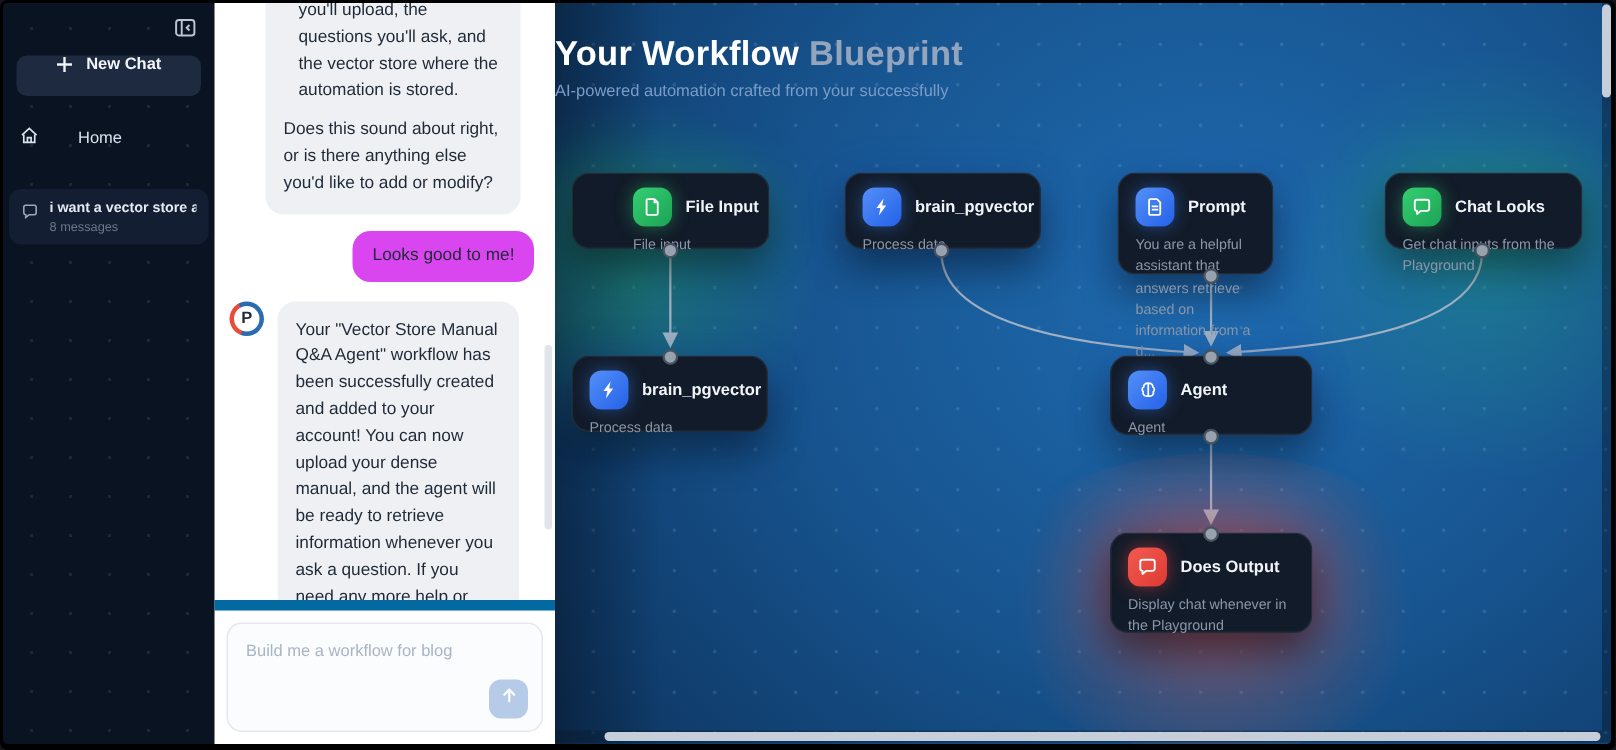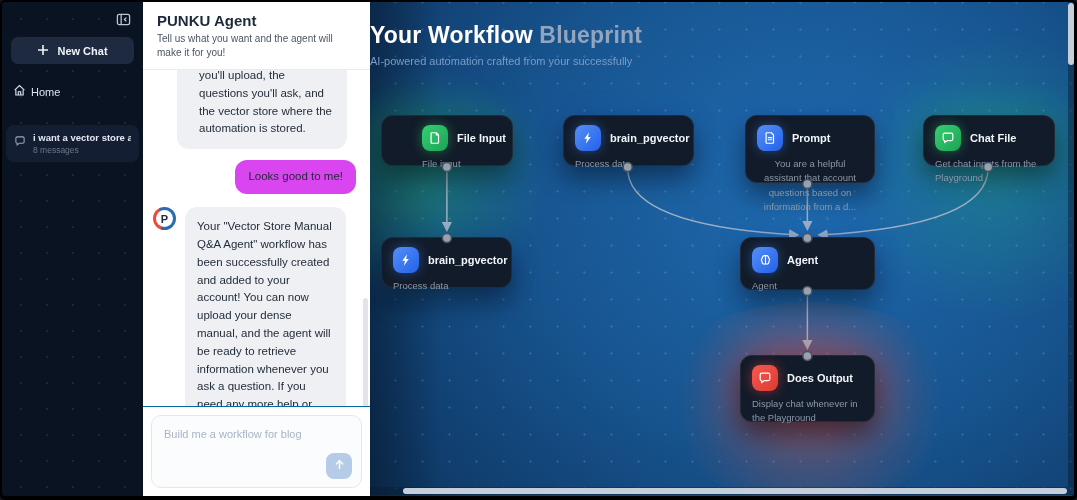--- a/index.html
+++ b/index.html
@@ -5,22 +5,22 @@
   * { margin:0; padding:0; box-sizing:border-box; }
   html,body { background:#14171c; font-family:"Liberation Sans","DejaVu Sans",sans-serif; }
   .app { position:relative; width:1077px; height:500px; background:#000; border-radius:5px; overflow:hidden; }
   .inner { position:absolute; top:2px; left:2px; right:3px; bottom:4px; display:flex; overflow:hidden; border-radius:3px; }
 
   
   .sidebar { position:relative; width:141px; flex:0 0 141px; background:#0a1322;
     background-image:radial-gradient(rgba(148,163,184,.13) 1px, transparent 1.3px);
     background-size:26px 26px; background-position:6px 4px; }
   .collapse-btn { position:absolute; top:10px; right:11px; width:18px; height:18px; display:flex; align-items:center; justify-content:center; cursor:pointer; }
-  .new-chat { margin:35px 9px 0; height:27px; background:#1d2a40; border-radius:7px; display:flex; align-items:center; justify-content:center; gap:8px; color:#f1f5f9; font-size:11px; font-weight:600; cursor:pointer; }
-  .home-item { margin:16px 9px 0; padding:4px 2px; display:flex; align-items:center; gap:5px; color:#dbe3ee; font-size:11px; cursor:pointer; }
+  .new-chat { margin:35px 9px 0; height:27px; background:#1d2a40; border-radius:7px; display:flex; align-items:flex-start; justify-content:center; gap:8px; color:#f1f5f9; font-size:11px; font-weight:600; cursor:pointer; }
+  .home-item { margin:16px 9px 0; padding:4px 2px; display:flex; align-items:center; gap:26px; color:#dbe3ee; font-size:11px; cursor:pointer; }
   .history-item { margin:22px 4px 0; padding:7px 8px; background:#141e32; border-radius:8px; display:flex; gap:7px; align-items:flex-start; cursor:pointer; }
   .history-texts { min-width:0; }
   .history-title { color:#e5eaf2; font-size:9.5px; font-weight:600; white-space:nowrap; overflow:hidden; }
   .history-sub { color:#6b7789; font-size:8.5px; margin-top:2px; }
 
   
   .chat { position:relative; width:227px; flex:0 0 227px; background:#ffffff; display:flex; flex-direction:column; }
   .chat-header { padding:10px 14px 9px; border-bottom:1px solid #e7eaef; }
   .chat-title { font-size:15px; font-weight:700; color:#1e293b; }
   .chat-sub { margin-top:3px; font-size:10px; color:#4b5563; line-height:1.4; }
@@ -32,21 +32,21 @@
   .bubble .q { margin-top:8px; }
   .user-row { display:flex; justify-content:flex-end; margin-top:11px; }
   .bubble.user { background:#d946ef; padding:8px 13px; }
   .assist-row { display:flex; margin-top:13px; gap:9px; }
   .avatar { flex:0 0 23px; width:23px; height:23px; border-radius:50%;
     background:conic-gradient(from 200deg, #e74c3c 0 130deg, #2b6cb0 130deg 360deg);
     display:flex; align-items:center; justify-content:center; }
   .avatar-core { width:17px; height:17px; border-radius:50%; background:#fff; display:flex; align-items:center; justify-content:center; font-size:11px; font-weight:700; color:#1e2a3a; }
   .bubble.final { width:161px; }
   .chat-scrollbar { position:absolute; right:2px; top:228px; width:5px; height:123px; background:#e1e5ea; border-radius:3px; cursor:pointer; }
-  .input-wrap { padding:8px; border-top:1px solid #0369a1; }
+  .input-wrap { padding:8px; border-top:7px solid #0369a1; }
   .input-box { position:relative; border:1px solid #e3e8ee; background:#fbfcfe; border-radius:10px; height:73px; }
   .input-box textarea { width:100%; height:100%; border:0; outline:0; resize:none; background:transparent; padding:12px; font-size:11px; color:#334155; font-family:"Liberation Sans","DejaVu Sans",sans-serif; }
   .input-box textarea::placeholder { color:#a9b4c4; }
   .send-btn { position:absolute; right:9px; bottom:8px; width:26px; height:26px; border-radius:8px; background:#b5cbe7; display:flex; align-items:center; justify-content:center; cursor:pointer; }
 
   
   .canvas { position:relative; flex:1; overflow:hidden;
     background:radial-gradient(95% 125% at 62% 38%, #1f6bb0 0%, #17548f 42%, #0f3a68 74%, #0a2849 100%); }
   .canvas .dots { position:absolute; inset:0; background-image:radial-gradient(rgba(180,205,235,.17) 1px, transparent 1.4px); background-size:27px 27px; background-position:12px 14px; }
   .vignette { position:absolute; inset:0; background:linear-gradient(90deg, rgba(6,16,30,.45), transparent 70px); }
@@ -64,21 +64,21 @@
   .node { position:absolute; z-index:4; background:#121b29; border:1px solid rgba(255,255,255,.07); border-radius:12px; padding:9px 11px; cursor:pointer; }
   .node-head { display:flex; align-items:center; gap:9px; }
   .badge { width:26px; height:26px; border-radius:8px; flex:0 0 26px; display:flex; align-items:center; justify-content:center; }
   .badge.green { background:linear-gradient(135deg,#35cf72,#1ca355); box-shadow:0 0 12px rgba(46,204,113,.45); }
   .badge.blue  { background:linear-gradient(135deg,#5490f8,#2461e8); box-shadow:0 0 12px rgba(59,130,246,.45); }
   .badge.red   { background:linear-gradient(135deg,#f45a50,#dd3a32); box-shadow:0 0 12px rgba(239,68,68,.5); }
   .node-title { font-size:11px; font-weight:700; color:#f1f5f9; white-space:nowrap; }
   .node-desc { margin-top:6px; font-size:9.5px; color:#8b97a8; line-height:1.5; }
   .n-file   { left:11px;  top:113px; width:132px; height:51px; box-shadow:0 12px 26px rgba(0,0,0,.45), 0 0 34px rgba(46,204,113,.22);padding-left:40px; }
   .n-brain1 { left:193px; top:113px; width:131px; height:51px; box-shadow:0 12px 26px rgba(0,0,0,.45), 0 0 26px rgba(37,99,235,.2); }
-  .n-prompt { left:375px; top:113px; width:130px; height:68px; box-shadow:0 12px 26px rgba(0,0,0,.45), 0 0 26px rgba(37,99,235,.2);text-align:center; }
+  .n-prompt { left:375px; top:113px; width:104px; height:68px; box-shadow:0 12px 26px rgba(0,0,0,.45), 0 0 26px rgba(37,99,235,.2); }
   .n-chatin { left:553px; top:113px; width:132px; height:51px; box-shadow:0 12px 26px rgba(0,0,0,.45), 0 0 38px rgba(46,204,113,.3); }
   .n-brain2 { left:11px;  top:235px; width:131px; height:51px; box-shadow:0 12px 26px rgba(0,0,0,.45), 0 0 26px rgba(37,99,235,.2); }
   .n-agent  { left:370px; top:235px; width:135px; height:53px; box-shadow:0 12px 26px rgba(0,0,0,.45), 0 0 26px rgba(37,99,235,.22); }
   .n-chatout{ left:370px; top:353px; width:135px; height:67px; box-shadow:0 12px 26px rgba(0,0,0,.5), 0 0 44px rgba(239,68,68,.5); }
 
   .hscroll-track { position:absolute; left:0; right:0; bottom:1px; height:8px; background:rgba(8,22,40,.35); z-index:6; }
   .hscroll-thumb { position:absolute; left:33px; right:7px; bottom:2px; height:6px; background:#c6cfd9; border-radius:3px; z-index:7; cursor:pointer; }
   .vscroll-track { position:absolute; top:0; bottom:9px; right:0; width:6px; background:rgba(6,18,34,.4); z-index:6; }
   .vscroll-thumb { position:absolute; top:1px; right:0; width:6px; height:62px; background:#c6cfd9; border-radius:3px; z-index:7; cursor:pointer; }
 </style>
@@ -124,27 +124,24 @@
             </svg>
         </span>
         <span class="history-texts">
           <span class="history-title" style="display:block">i want a vector store agent</span>
           <span class="history-sub" style="display:block">8 messages</span>
         </span>
       </div>
     </div>
 
     <div class="chat">
-      <div class="chat-header">
-        <div class="chat-title">PUNKU Agent</div>
-        <div class="chat-sub">Tell us what you want and the agent will make it for you!</div>
-      </div>
       <div class="messages">
         <div class="bubble assistant partial">
           <div class="indent">you'll upload, the questions you'll ask, and the vector store where the automation is stored.</div>
+          <div class="q">Does this sound about right, or is there anything else you'd like to add or modify?</div>
         </div>
         <div class="user-row">
           <div class="bubble user">Looks good to me!</div>
         </div>
         <div class="assist-row">
           <div class="avatar">
             <div class="avatar-core">P</div>
           </div>
           <div class="bubble assistant final">Your "Vector Store Manual Q&amp;A Agent" workflow has been successfully created and added to your account! You can now upload your dense manual, and the agent will be ready to retrieve information whenever you ask a question. If you need any more help or adjustments, feel free to ask!</div>
         </div>
@@ -222,31 +219,31 @@
       <div class="node n-prompt">
         <div class="node-head">
           <div class="badge blue">
             <svg width="14" height="14" viewBox="0 0 16 16" fill="none" stroke="#fff" stroke-width="1.4" stroke-linejoin="round">
                 <path d="M4.5 2h5L12 4.5V13a1 1 0 0 1-1 1H4.5a1 1 0 0 1-1-1V3a1 1 0 0 1 1-1z"></path>
                 <path d="M5.5 7.5h5M5.5 10h5"></path>
               </svg>
           </div>
           <div class="node-title">Prompt</div>
         </div>
-        <div class="node-desc">You are a helpful assistant that account questions based on information from a d...</div>
+        <div class="node-desc">You are a helpful assistant that answers retrieve based on information from a d...</div>
       </div>
 
       <div class="node n-chatin">
         <div class="node-head">
           <div class="badge green">
             <svg width="14" height="14" viewBox="0 0 16 16" fill="none" stroke="#fff" stroke-width="1.4" stroke-linejoin="round">
                 <path d="M2.5 4.2A1.7 1.7 0 0 1 4.2 2.5h7.6a1.7 1.7 0 0 1 1.7 1.7v5a1.7 1.7 0 0 1-1.7 1.7H7.2l-3 2.4v-2.4h-.1a1.7 1.7 0 0 1-1.6-1.7z"></path>
               </svg>
           </div>
-          <div class="node-title">Chat File</div>
+          <div class="node-title">Chat Looks</div>
         </div>
         <div class="node-desc">Get chat inputs from the Playground</div>
       </div>
 
       <div class="node n-brain2">
         <div class="node-head">
           <div class="badge blue">
             <svg width="14" height="14" viewBox="0 0 16 16" fill="#fff">
                 <path d="M9.2 1.5 3.8 8.8h3L5.6 14.5l5.6-7.6H8.1z"></path>
               </svg>

